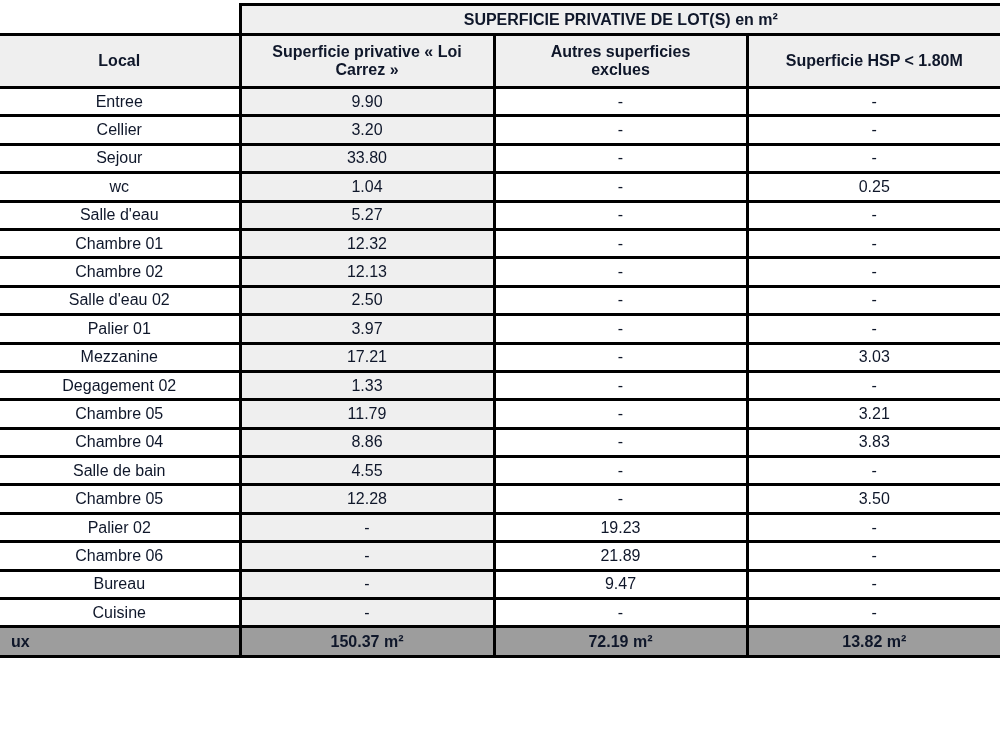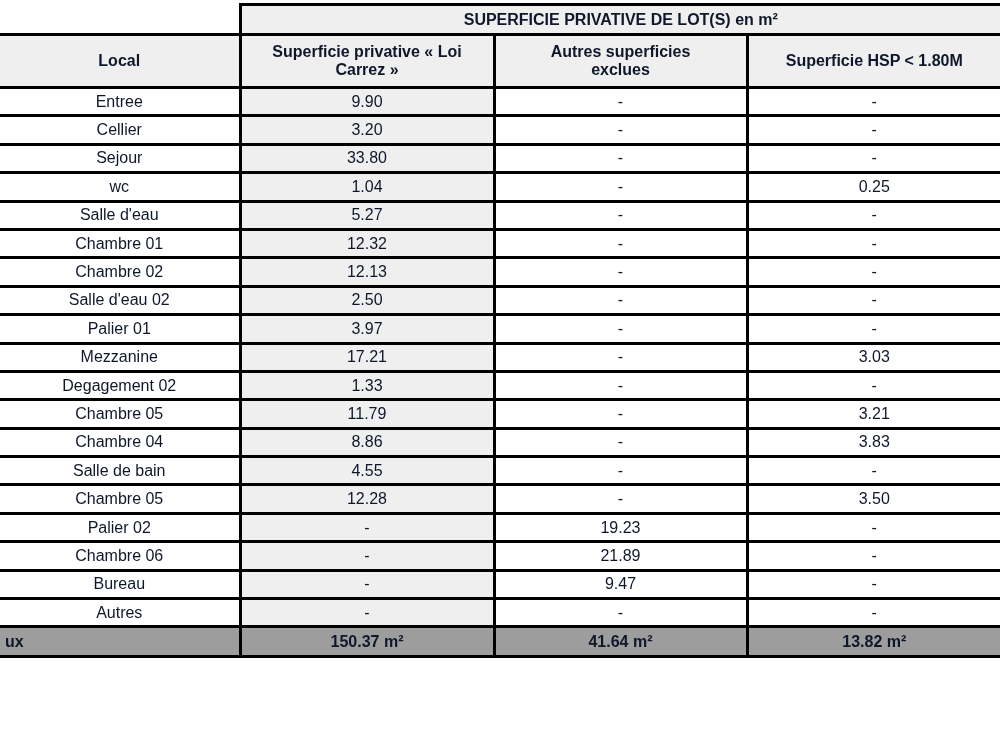--- a/index.html
+++ b/index.html
@@ -58,21 +58,21 @@
   tr.data-row td { background: #ffffff; }
   tr.data-row td.c1 { background: #efefef; }
 
   tr.totals-row { height: 30px; }
   tr.totals-row td {
     background: #9d9d9d;
     font-weight: bold;
   }
   td.totals-label {
     text-align: left;
-    padding-left: 5px;
+    padding-left: 11px;
   }
 </style>
 </head>
 <body>
 
 <table class="surface-table">
   <colgroup>
     <col class="c0">
       <col class="c1">
       <col class="c2">
@@ -195,27 +195,27 @@
         <td class="c2">21.89</td>
         <td class="c3">-</td>
       </tr>
       <tr class="data-row">
         <td class="c0">Bureau</td>
         <td class="c1">-</td>
         <td class="c2">9.47</td>
         <td class="c3">-</td>
       </tr>
       <tr class="data-row">
-        <td class="c0">Autres</td>
+        <td class="c0">Cuisine</td>
         <td class="c1">-</td>
         <td class="c2">-</td>
         <td class="c3">-</td>
       </tr>
     </tbody>
   <tfoot>
     <tr class="totals-row">
       <td class="c0 totals-label">ux</td>
       <td class="c1">150.37 m²</td>
-      <td class="c2">41.64 m²</td>
+      <td class="c2">72.19 m²</td>
       <td class="c3">13.82 m²</td>
     </tr>
   </tfoot>
 </table>
 
 </body></html>

